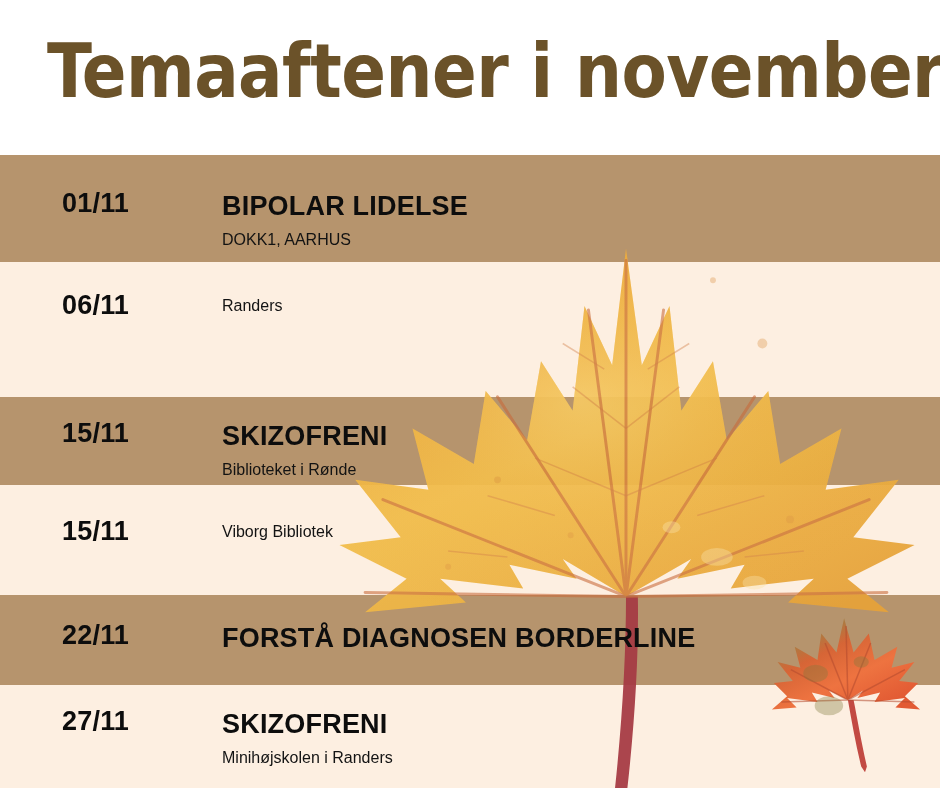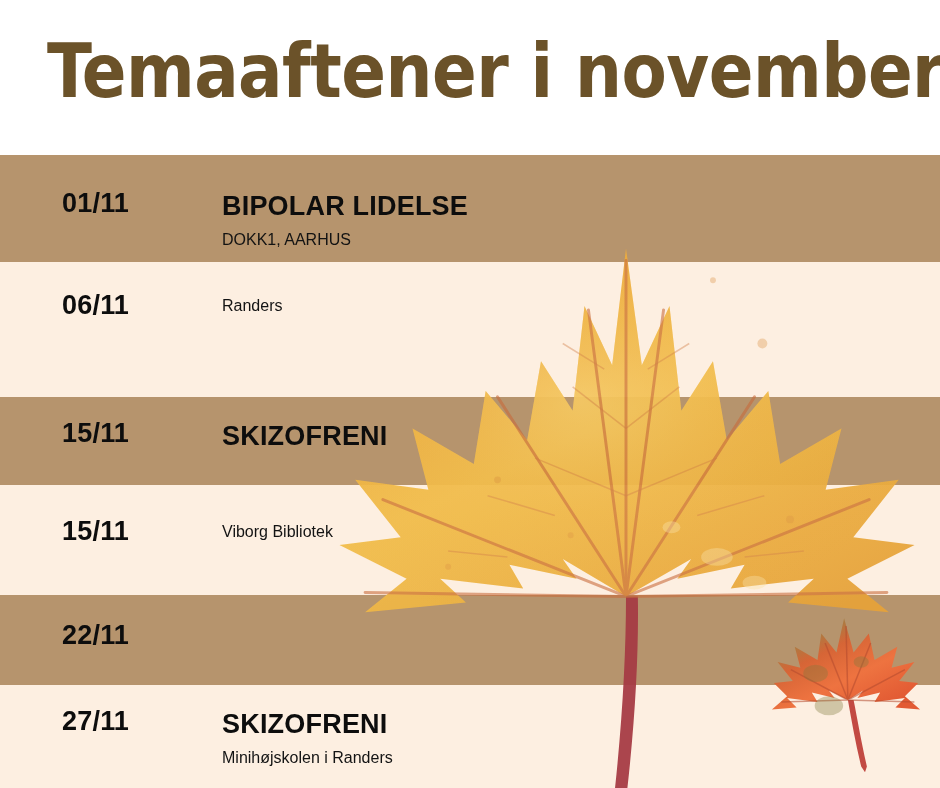--- a/index.html
+++ b/index.html
@@ -260,31 +260,33 @@
       <div class="row" style="top: 282px;">
         <div class="date">06/11</div>
         <div class="content">
           <div class="ev-venue">Randers</div>
         </div>
       </div>
       <div class="row" style="top: 410px;">
         <div class="date">15/11</div>
         <div class="content">
           <div class="ev-title">SKIZOFRENI</div>
+          <div class="ev-venue">Biblioteket i Rønde</div>
         </div>
       </div>
       <div class="row" style="top: 508px;">
         <div class="date">15/11</div>
         <div class="content">
           <div class="ev-venue">Viborg Bibliotek</div>
         </div>
       </div>
       <div class="row" style="top: 612px;">
         <div class="date">22/11</div>
         <div class="content">
+          <div class="ev-title">FORSTÅ DIAGNOSEN BORDERLINE</div>
         </div>
       </div>
       <div class="row" style="top: 698px;">
         <div class="date">27/11</div>
         <div class="content">
           <div class="ev-title">SKIZOFRENI</div>
           <div class="ev-venue">Minihøjskolen i Randers</div>
         </div>
       </div>
     </div>

